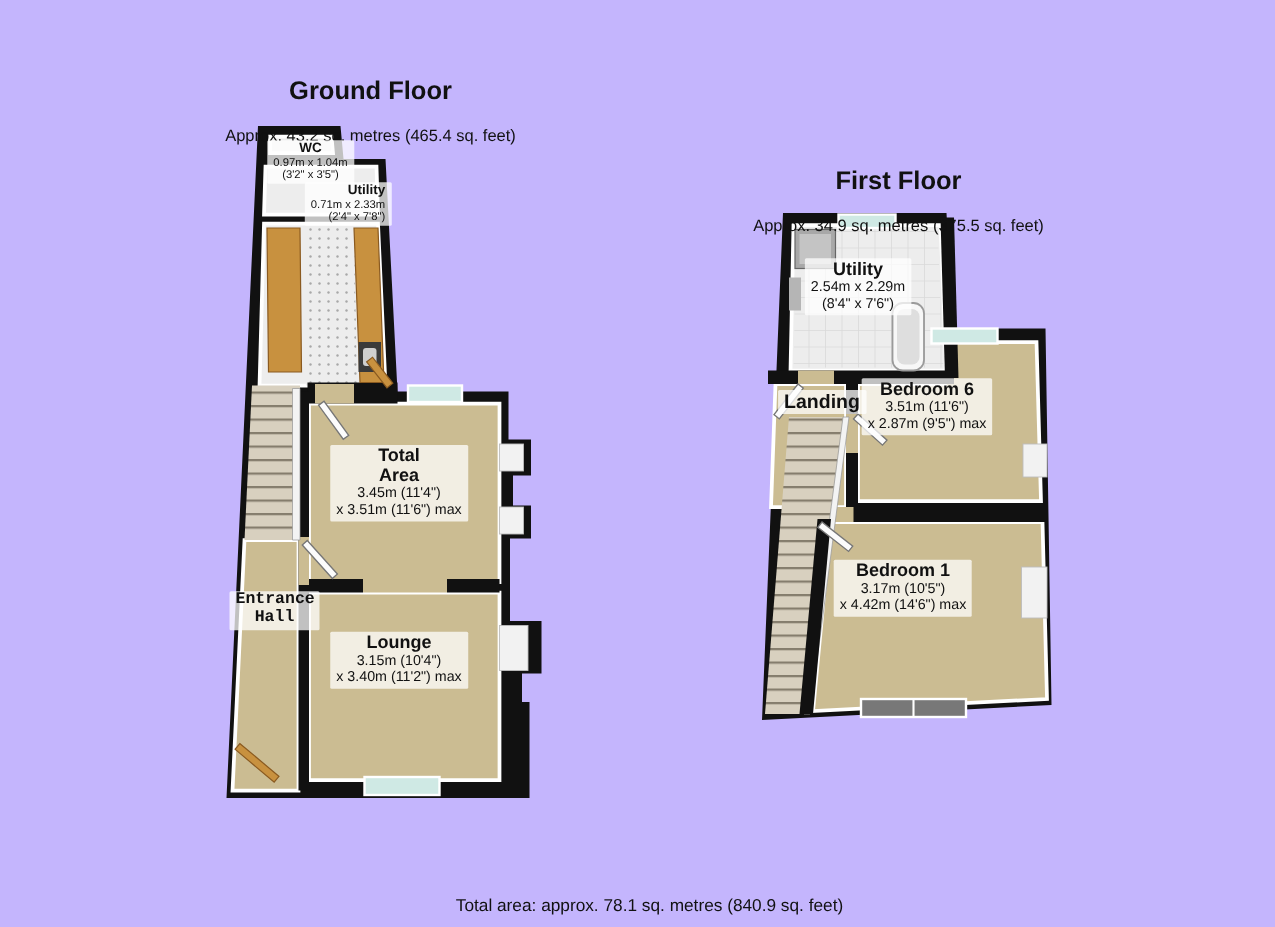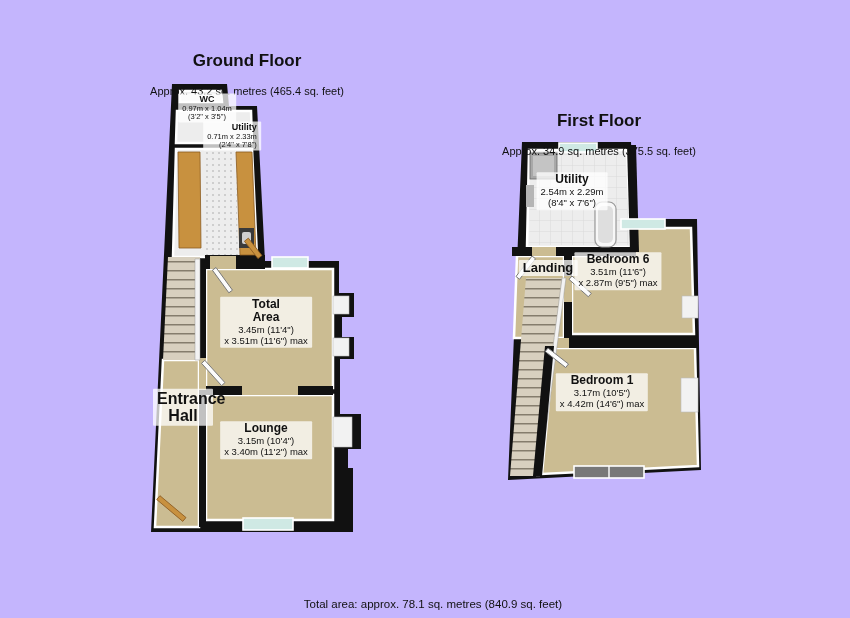--- a/index.html
+++ b/index.html
@@ -30,21 +30,21 @@
     color:#111; white-space:nowrap; border-radius:1px;
   }
   .rname { font-weight:bold; font-size:12px; line-height:1.08; }
   .rdim  { font-size:9.5px; line-height:1.2; }
   .tiny .rname { font-size:9px; }
   .tiny .rdim  { font-size:7.5px; line-height:1.15; }
   .big .rname  { font-size:15px; letter-spacing:0.3px; }
   .big .rdim   { font-size:11.5px; }
   .name-only .rname { font-size:13px; }
   .wrap-name .rname { white-space:normal; width:52px; margin:0 auto; }
-  .hall .rname { font-size:16px; }
+  .hall .rname { font-size:11px;font-family:Liberation Mono, monospace; }
 
   .footer-text { position:absolute; left:0; right:0; bottom:8px; text-align:center;
                  font-size:11.5px; color:#111;margin-left:16px; }
 </style>
 </head>
 <body>
 
 <div class="canvas" style="--wall: #111111; --carpet: #cbbc92; --hard-floor: #ededed; --window-glass: #cfe9e4; --wood: #c8913f; --stair: #d8d0bf; --fixture: #9a9a9a;">
 
   <svg class="plan" width="850" height="618" viewBox="0 0 850 618">

